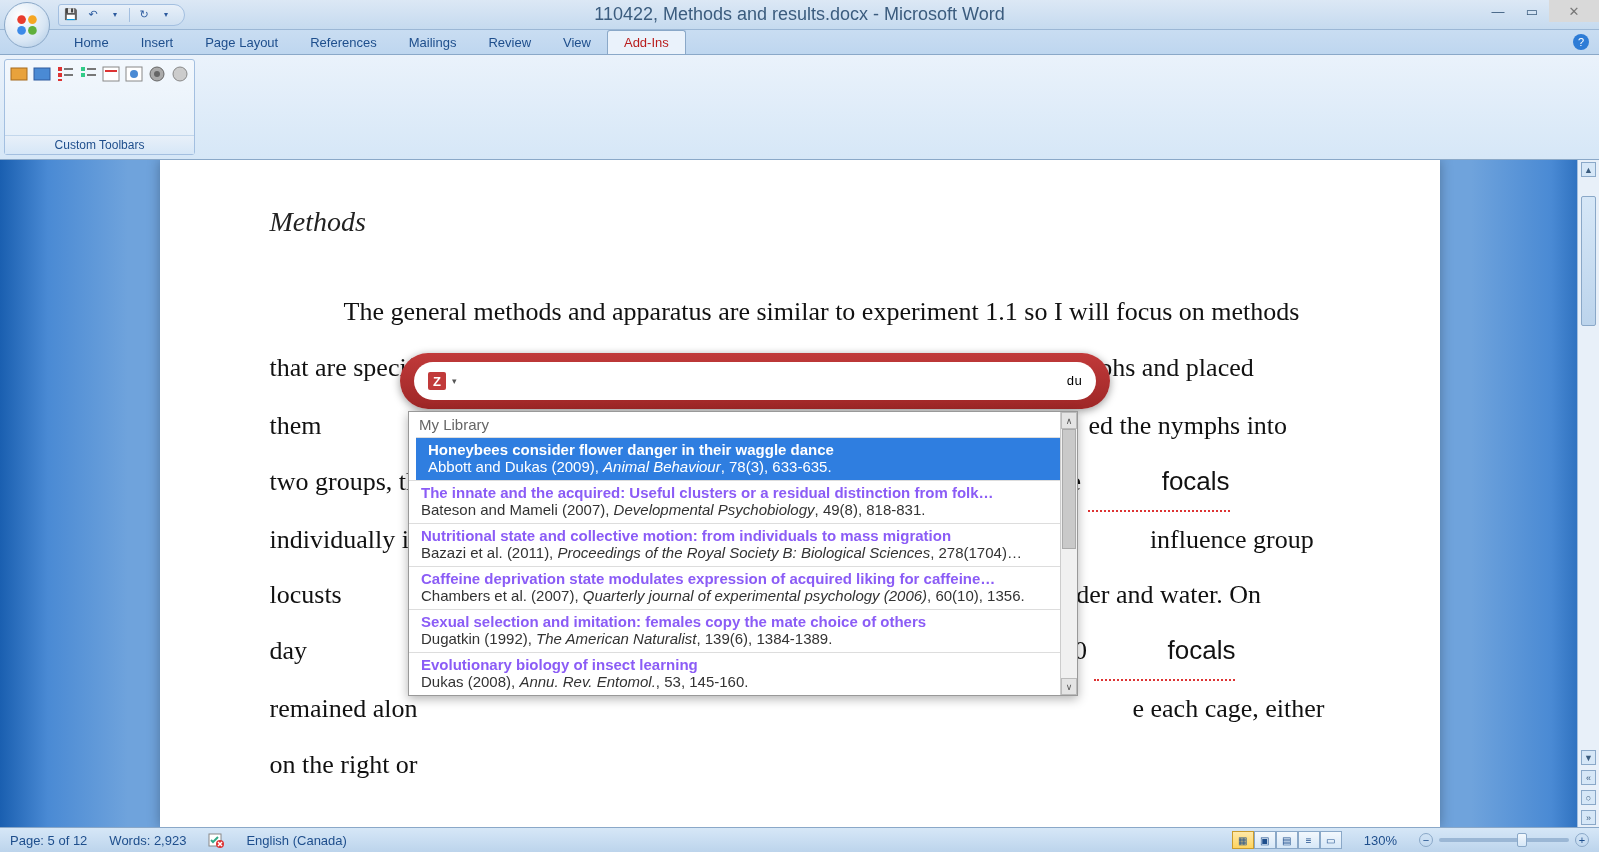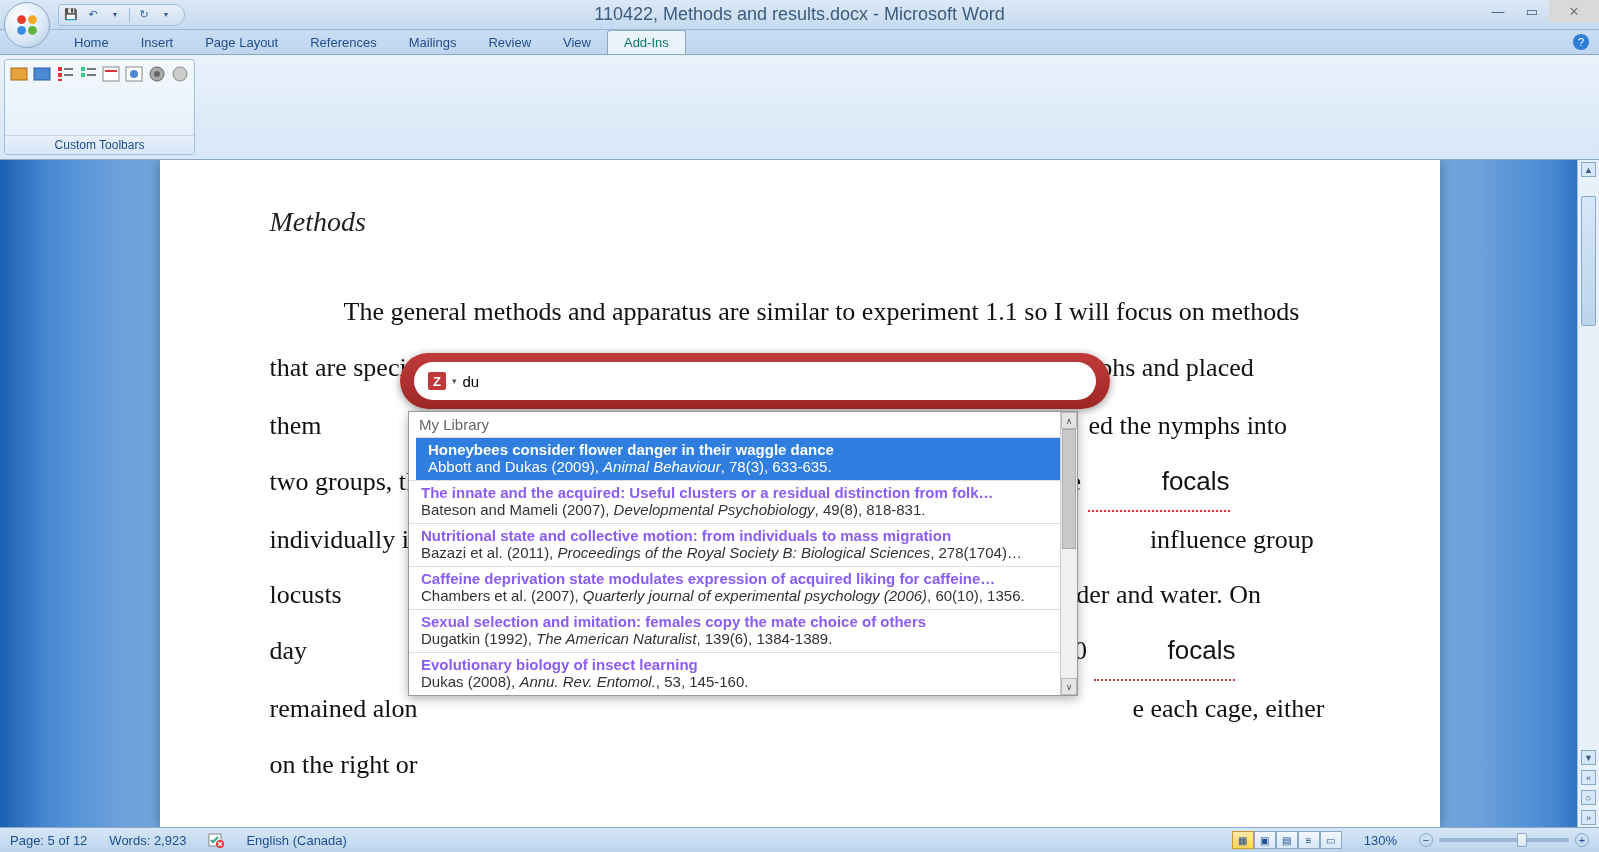--- a/index.html
+++ b/index.html
@@ -13,21 +13,21 @@
 .qat-icon { width: 16px; height: 16px; display: flex; align-items: center; justify-content: center; font-size: 11px; color: #2b5a9e; }
 .qat-sep { width: 1px; height: 14px; background: #a3bfe0; }
 .title-text { position: absolute; left: 0; right: 0; text-align: center; font-size: 18px; color: #3b5c7e; pointer-events: none; }
 .win-controls { position: absolute; right: 0; top: 0; display: flex; }
 .win-btn { width: 34px; height: 22px; display: flex; align-items: center; justify-content: center; font-size: 13px; color: #3b5c7e; }
 .win-btn.close { width: 50px; background: #d9d9d9; color: #777; }
 
 
 .tabs { height: 25px; background: linear-gradient(#c9ddf2, #bed6ef); display: flex; align-items: flex-end; padding-left: 58px; border-bottom: 1px solid #8aa8c8; position: relative; }
 .tab { padding: 4px 16px; font-size: 13px; color: #1e4e8c; }
-.tab.active { background: #eaf2fb; border: 1px solid #8aa8c8; border-bottom: none; border-radius: 3px 3px 0 0; color: #0f766e; }
+.tab.active { background: #eaf2fb; border: 1px solid #8aa8c8; border-bottom: none; border-radius: 3px 3px 0 0; color: #b91c1c; }
 .help-icon { position: absolute; right: 10px; top: 4px; width: 16px; height: 16px; border-radius: 50%; background: #2e7cd6; color: #fff; font-size: 11px; display: flex; align-items: center; justify-content: center; }
 
 
 .ribbon { height: 105px; background: linear-gradient(#eaf2fb, #d6e7f7); border-bottom: 1px solid #8aa8c8; display: flex; align-items: flex-start; padding: 4px; }
 .ribbon-group { border: 1px solid #a3bfe0; border-radius: 3px; background: linear-gradient(#f3f8fd, #e3eef9); height: 96px; display: flex; flex-direction: column; }
 .ribbon-icons { display: flex; gap: 3px; padding: 4px; flex: 1; align-items: flex-start; }
 .ribbon-icon { width: 20px; height: 20px; }
 .ribbon-label { text-align: center; font-size: 12px; color: #1e4e8c; padding: 2px 18px; border-top: 1px solid #c3d7ec; background: linear-gradient(#e8f0f9, #d6e7f7); }
 
 
@@ -42,21 +42,21 @@
 .right-rail { position: absolute; right: 0; top: 160px; bottom: 25px; width: 22px; background: #e8f0f9; border-left: 1px solid #a3bfe0; }
 .right-rail .thumb { position: absolute; top: 36px; left: 3px; width: 15px; height: 130px; background: linear-gradient(#d6e7f7, #bcd4ec); border: 1px solid #8aa8c8; border-radius: 2px; }
 .right-rail .arrow { position: absolute; left: 3px; width: 15px; height: 15px; background: #d6e7f7; border: 1px solid #8aa8c8; display:flex; align-items:center; justify-content:center; font-size:9px; color:#3b5c7e; }
 
 
 .zotero-wrap { position: absolute; left: 400px; top: 353px; width: 710px; z-index: 50; }
 .zotero-bar { height: 56px; background: linear-gradient(#c13a3a, #9e2727); border-radius: 28px; padding: 8px 14px; display: flex; align-items: center; box-shadow: 0 2px 8px rgba(0,0,0,.4); }
 .zotero-input-wrap { flex: 1; background: #fff; border-radius: 20px; height: 38px; display: flex; align-items: center; padding: 0 14px; gap: 6px; }
 .zotero-z { width: 18px; height: 18px; background: #c13a3a; color: #fff; font-weight: bold; font-size: 13px; display: flex; align-items: center; justify-content: center; border-radius: 2px; }
 .zotero-caret { font-size: 9px; color: #555; }
-.zotero-input { border: none; outline: none; font-size: 15px; flex: 1; font-family: Liberation Sans, sans-serif; }
+.zotero-input { border: none; outline: none; font-size: 13px; flex: 1; font-family: Liberation Mono, monospace; text-align: right; }
 
 .zotero-list { margin-top: 2px; margin-left: 8px; width: 670px; background: #fff; border: 1px solid #999; box-shadow: 0 3px 10px rgba(0,0,0,.3); max-height: 344px; overflow: hidden; position: relative; }
 .zotero-header { padding: 4px 10px; font-size: 15px; color: #666; font-family: Arial, sans-serif; }
 .zotero-item { padding: 3px 12px 5px; border-top: 1px solid #ddd; font-family: Arial, sans-serif; }
 .zotero-item.selected { background: #2f7ee0; color: #fff; margin-left: 7px; }
 .zotero-item .title { font-size: 15px; font-weight: bold; white-space: nowrap; overflow: hidden; text-overflow: ellipsis; }
 .zotero-item .meta { font-size: 15px; white-space: nowrap; overflow: hidden; text-overflow: ellipsis; }
 .zotero-item .meta .journal { font-style: italic; }
 .zotero-item:not(.selected) .title { color: #8b5cf6; }
 .zotero-item:not(.selected) .meta { color: #333; }

